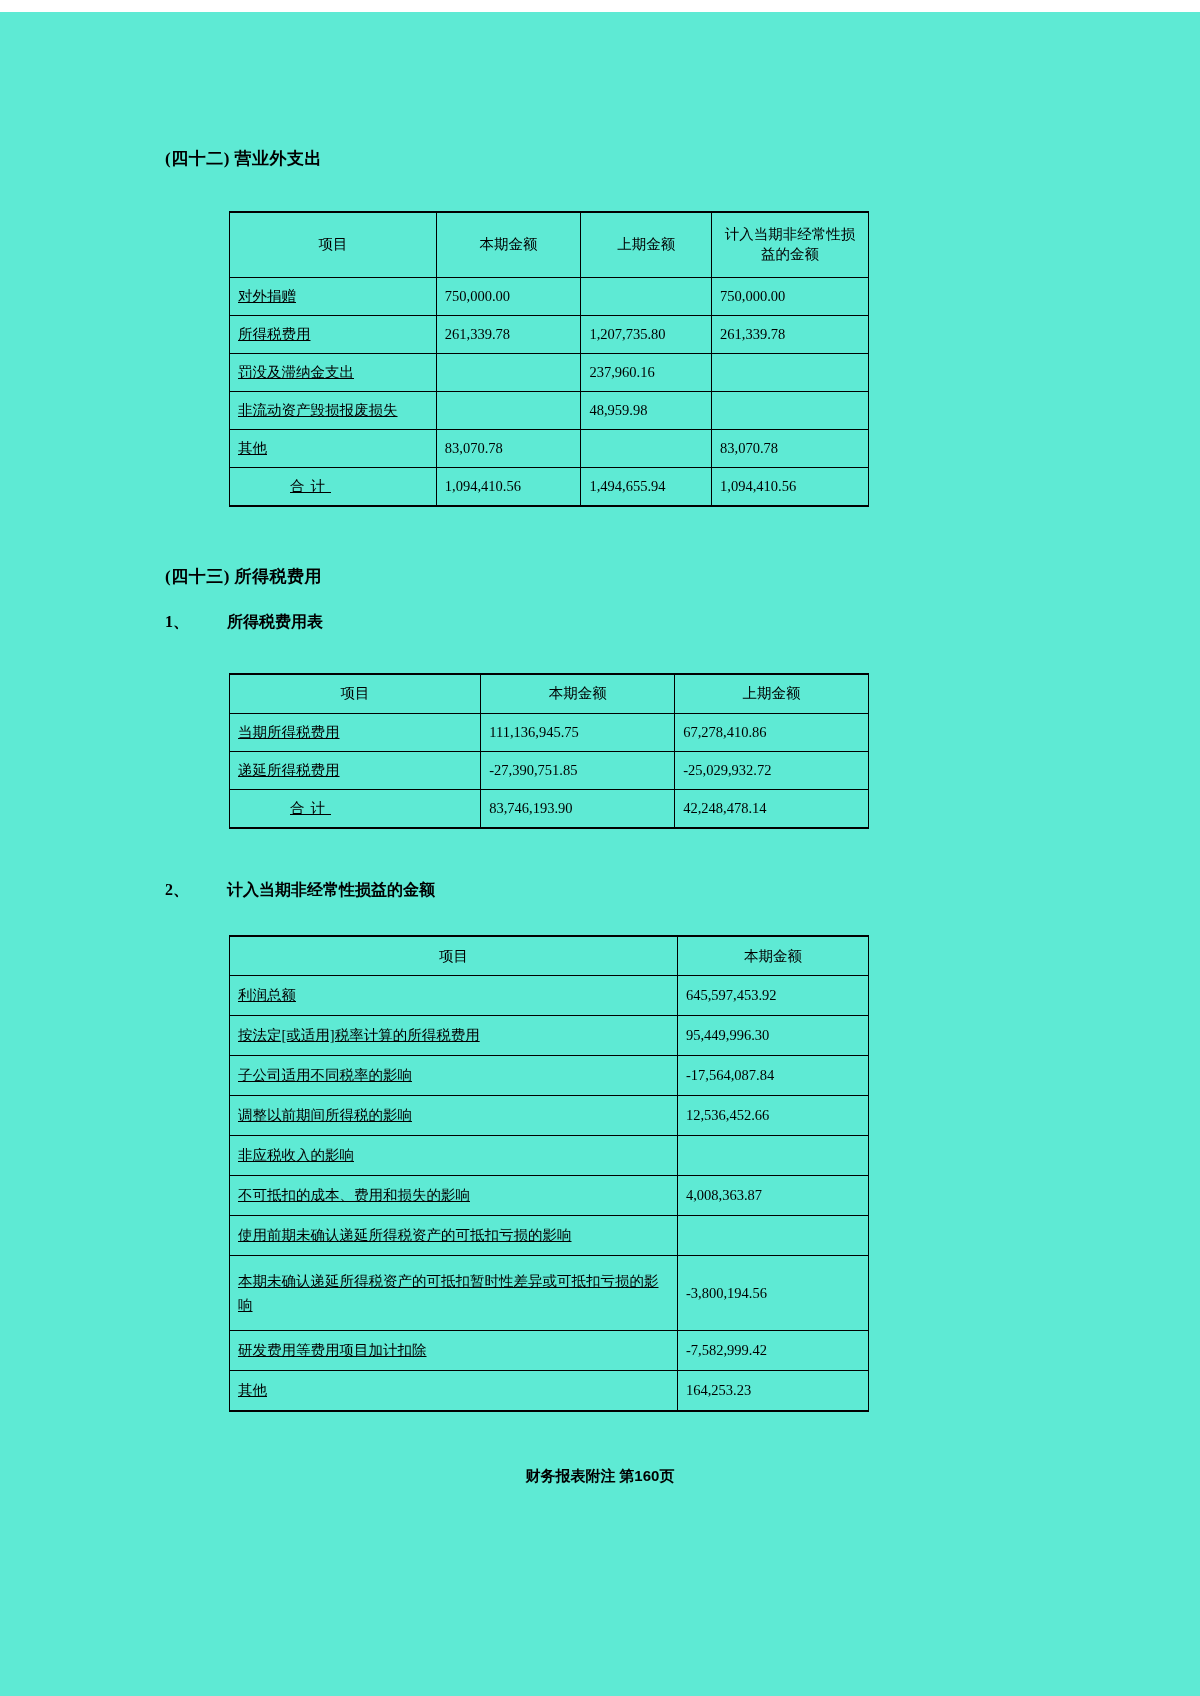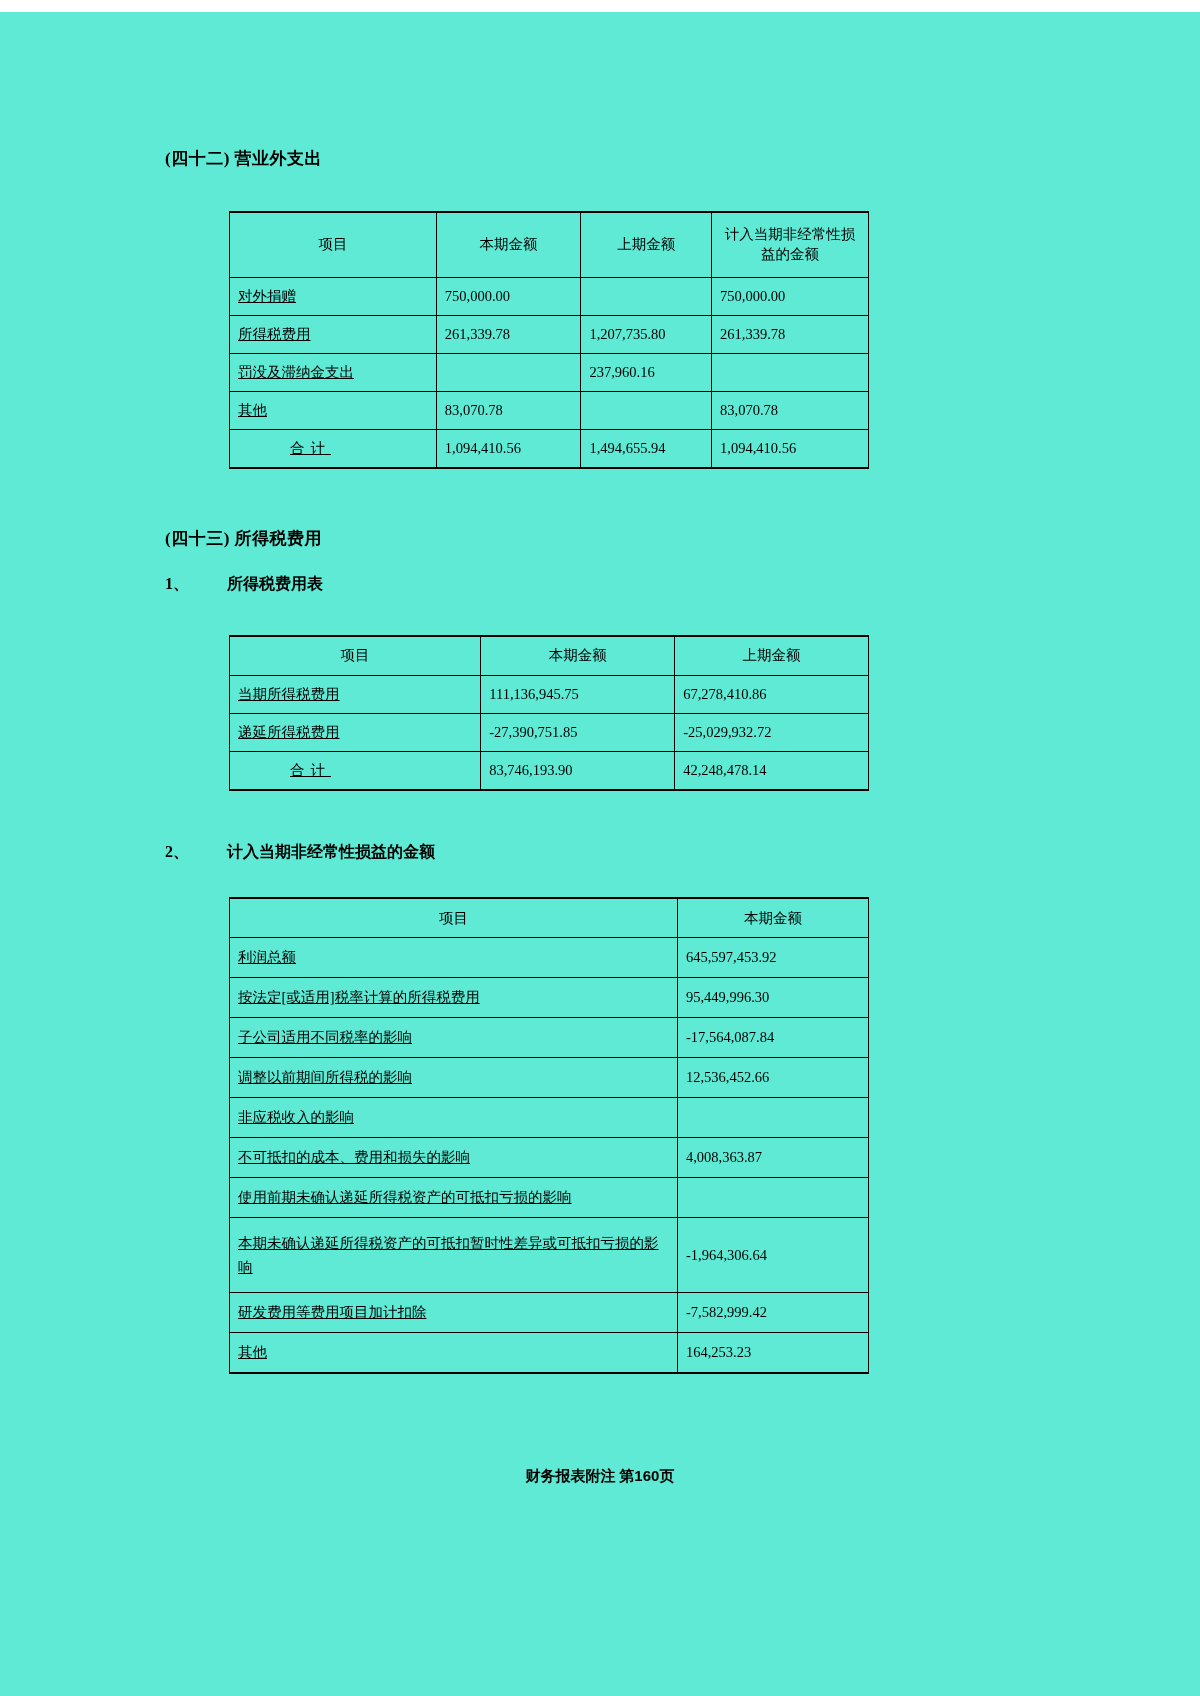--- a/index.html
+++ b/index.html
@@ -157,20 +157,26 @@
           <td class="num-c">1,207,735.80</td>
           <td class="num-c">261,339.78</td>
         </tr>
         <tr class="row">
           <td class="lbl">罚没及滞纳金支出</td>
           <td class="num-c"></td>
           <td class="num-c">237,960.16</td>
           <td class="num-c"></td>
         </tr>
         <tr class="row">
+          <td class="lbl">非流动资产毁损报废损失</td>
+          <td class="num-c"></td>
+          <td class="num-c">48,959.98</td>
+          <td class="num-c"></td>
+        </tr>
+        <tr class="row">
           <td class="lbl">其他</td>
           <td class="num-c">83,070.78</td>
           <td class="num-c"></td>
           <td class="num-c">83,070.78</td>
         </tr>
         <tr class="row total bot-b">
           <td class="lbl">合计</td>
           <td class="num-c">1,094,410.56</td>
           <td class="num-c">1,494,655.94</td>
           <td class="num-c">1,094,410.56</td>
@@ -263,21 +269,21 @@
         <tr class="row">
           <td class="lbl">不可抵扣的成本、费用和损失的影响</td>
           <td class="num-c">4,008,363.87</td>
         </tr>
         <tr class="row">
           <td class="lbl">使用前期未确认递延所得税资产的可抵扣亏损的影响</td>
           <td class="num-c"></td>
         </tr>
         <tr class="row two-line">
           <td class="lbl">本期未确认递延所得税资产的可抵扣暂时性差异或可抵扣亏损的影响</td>
-          <td class="num-c">-1,964,306.64</td>
+          <td class="num-c">-3,800,194.56</td>
         </tr>
         <tr class="row">
           <td class="lbl">研发费用等费用项目加计扣除</td>
           <td class="num-c">-7,582,999.42</td>
         </tr>
         <tr class="row bot-b">
           <td class="lbl">其他</td>
           <td class="num-c">164,253.23</td>
         </tr>
       </tbody>

